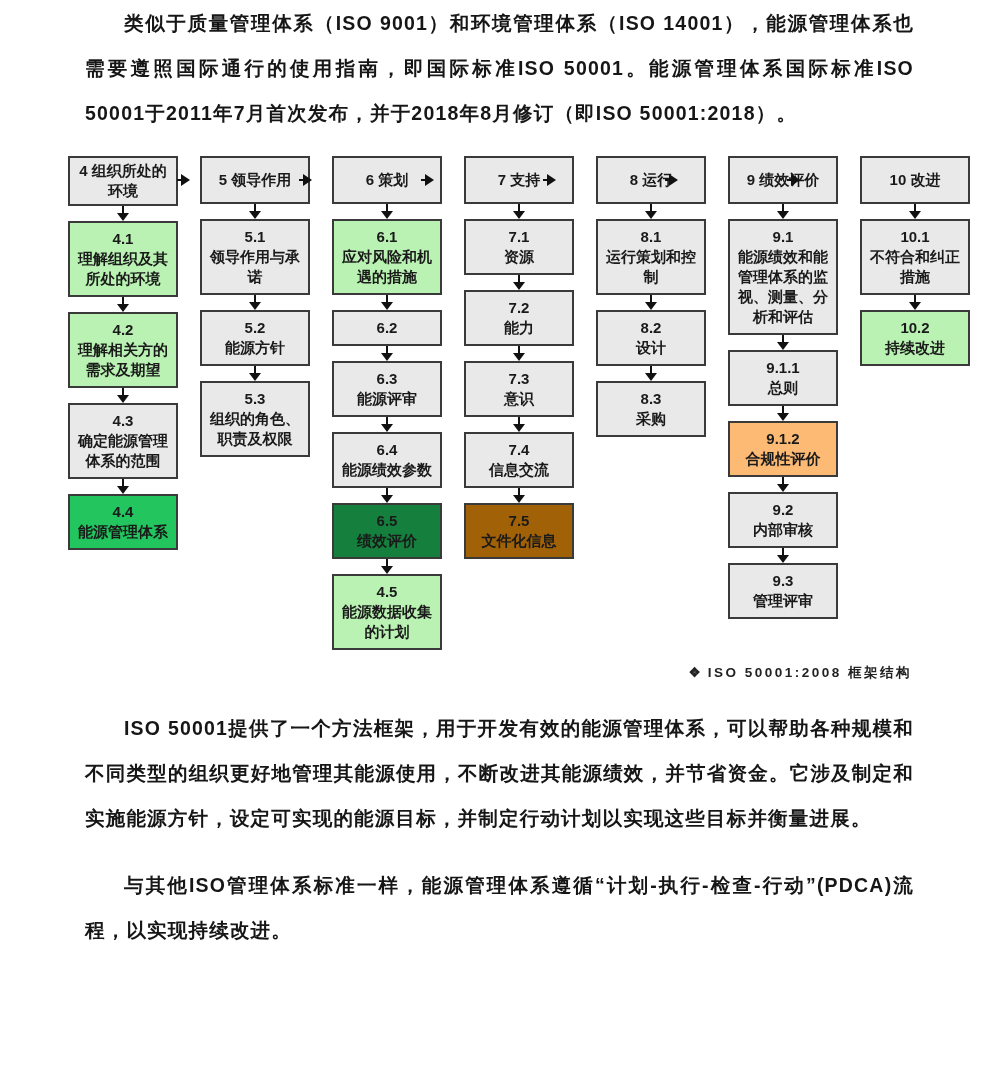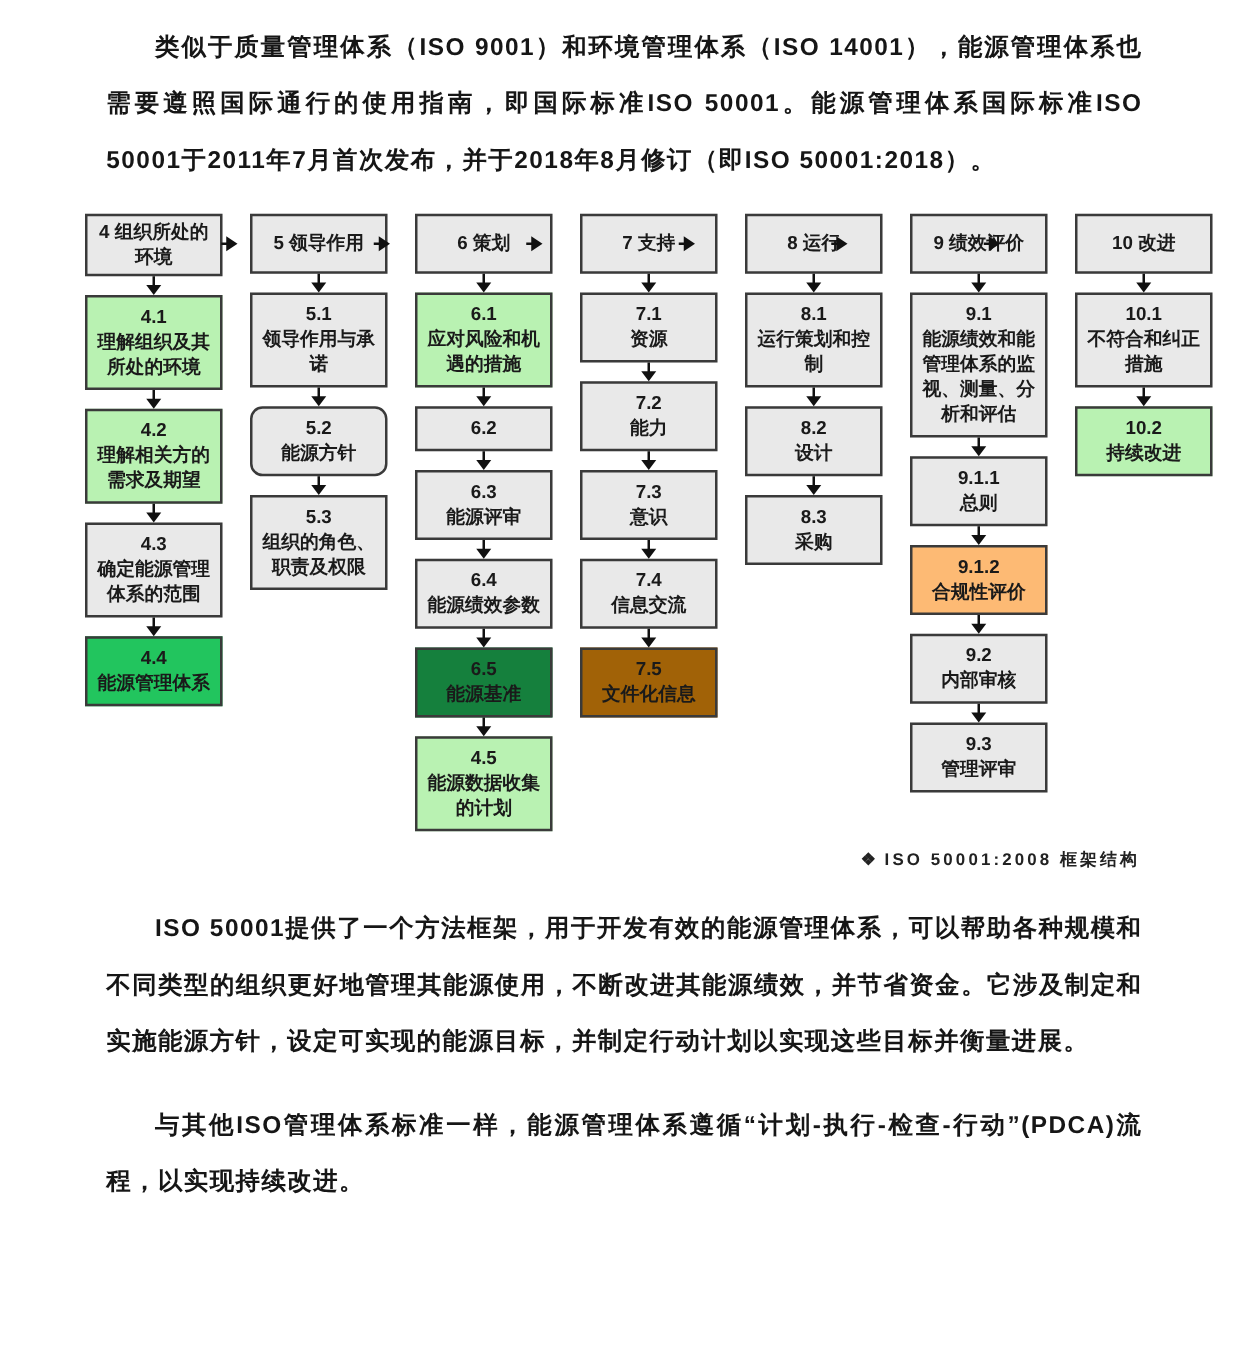--- a/index.html
+++ b/index.html
@@ -1,21 +1,21 @@
 <!DOCTYPE html>
 <html lang="zh"><head>
 <meta charset="utf-8">
 <style>
   html,body{margin:0;padding:0;background:#ffffff;}
   body{
     width:992px;min-height:1083px;box-sizing:border-box;
     font-family:"Liberation Sans", sans-serif;
     color:#1b1b1b;
   }
-  .page{padding-top:1px;margin-top:15px;}
+  .page{padding-top:1px;}
   
   .para{
     margin:0 78px 0 85px;
     font-size:19.5px;
     line-height:45px;
     letter-spacing:1.2px;
     font-weight:600;
     text-align:justify;
     text-indent:2em;
     color:#161616;
@@ -101,21 +101,21 @@
         </div>
       </div>
       <div class="col">
         <div class="hbox" style="background: rgb(233, 233, 233); border-color: rgb(58, 58, 58);">5 领导作用</div>
         <div class="v-arrow"></div>
         <div class="box" style="background: rgb(233, 233, 233); border-color: rgb(58, 58, 58);">
           <div>5.1</div>
           <div>领导作用与承诺</div>
         </div>
         <div class="v-arrow"></div>
-        <div class="box" style="background: rgb(233, 233, 233); border-color: rgb(58, 58, 58); border-radius: 10px;">
+        <div class="box" style="background: rgb(233, 233, 233); border-color: rgb(58, 58, 58);">
           <div>5.2</div>
           <div>能源方针</div>
         </div>
         <div class="v-arrow"></div>
         <div class="box" style="background: rgb(233, 233, 233); border-color: rgb(58, 58, 58);">
           <div>5.3</div>
           <div>组织的角色、职责及权限</div>
         </div>
       </div>
       <div class="col">
@@ -135,21 +135,21 @@
           <div>能源评审</div>
         </div>
         <div class="v-arrow"></div>
         <div class="box" style="background: rgb(233, 233, 233); border-color: rgb(58, 58, 58);">
           <div>6.4</div>
           <div>能源绩效参数</div>
         </div>
         <div class="v-arrow"></div>
         <div class="box" style="background: #15803d; border-color: rgb(58, 58, 58);">
           <div>6.5</div>
-          <div>能源基准</div>
+          <div>绩效评价</div>
         </div>
         <div class="v-arrow"></div>
         <div class="box green" style="background: rgb(185, 242, 178); border-color: rgb(58, 58, 58);">
           <div>4.5</div>
           <div>能源数据收集的计划</div>
         </div>
       </div>
       <div class="col">
         <div class="hbox" style="background: rgb(233, 233, 233); border-color: rgb(58, 58, 58);">7 支持</div>
         <div class="v-arrow"></div>

